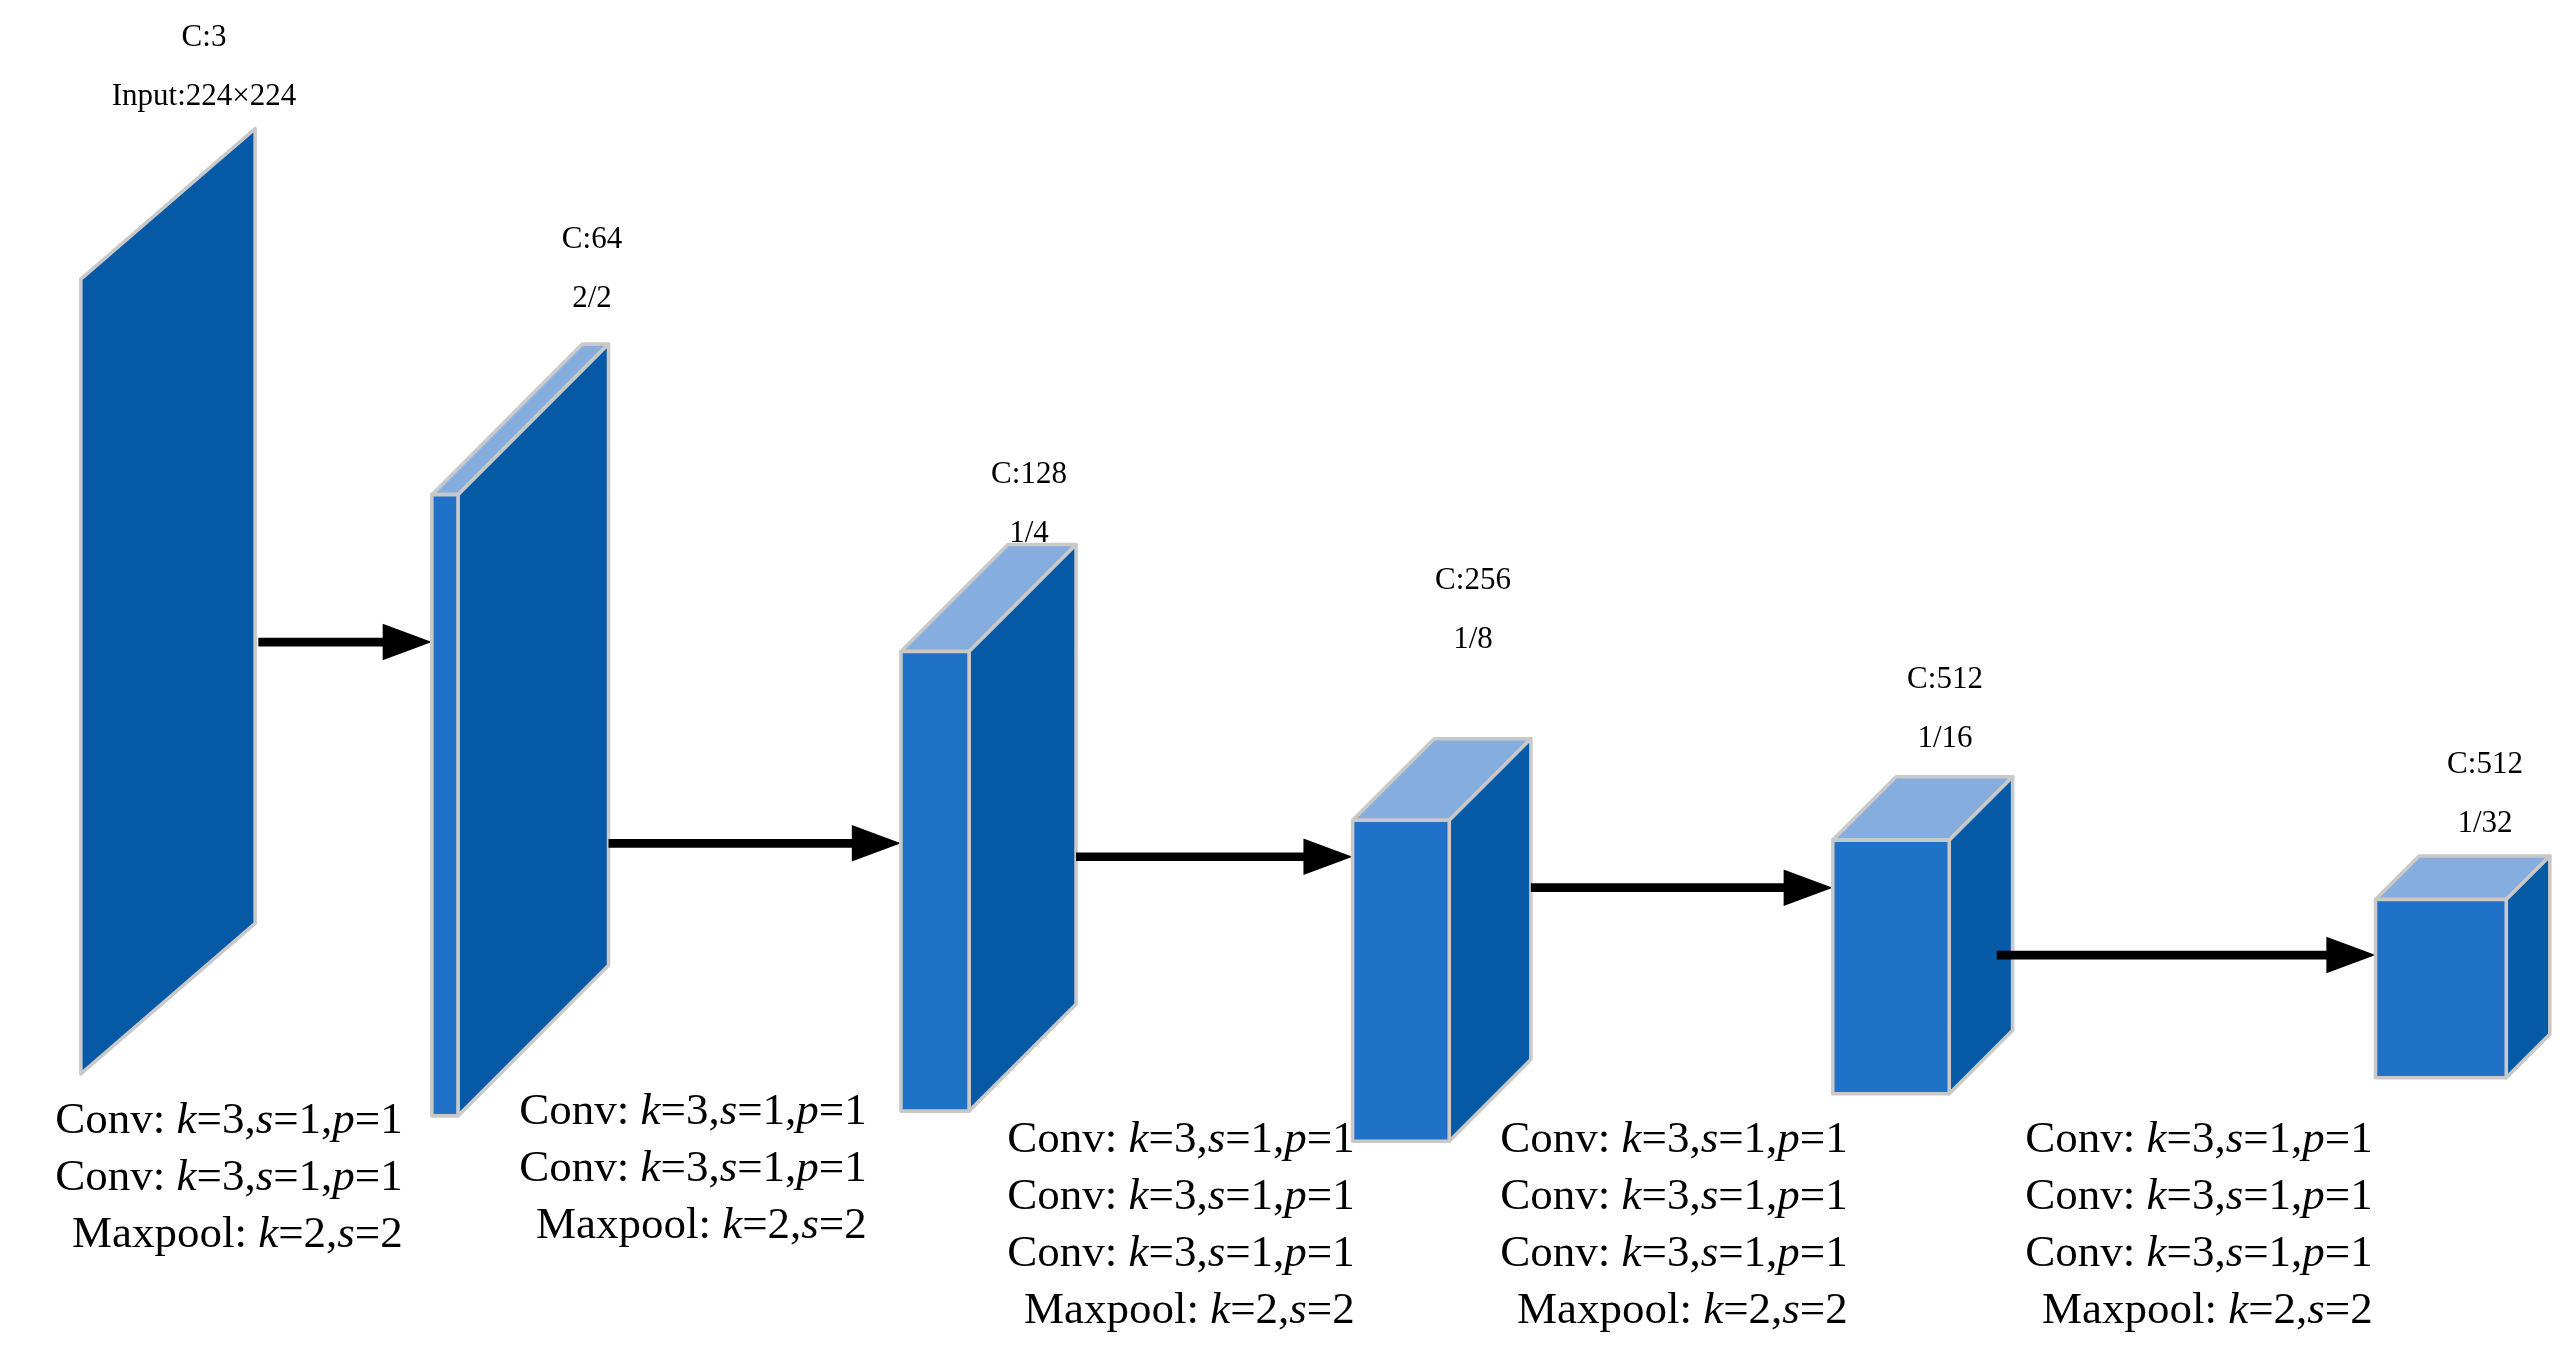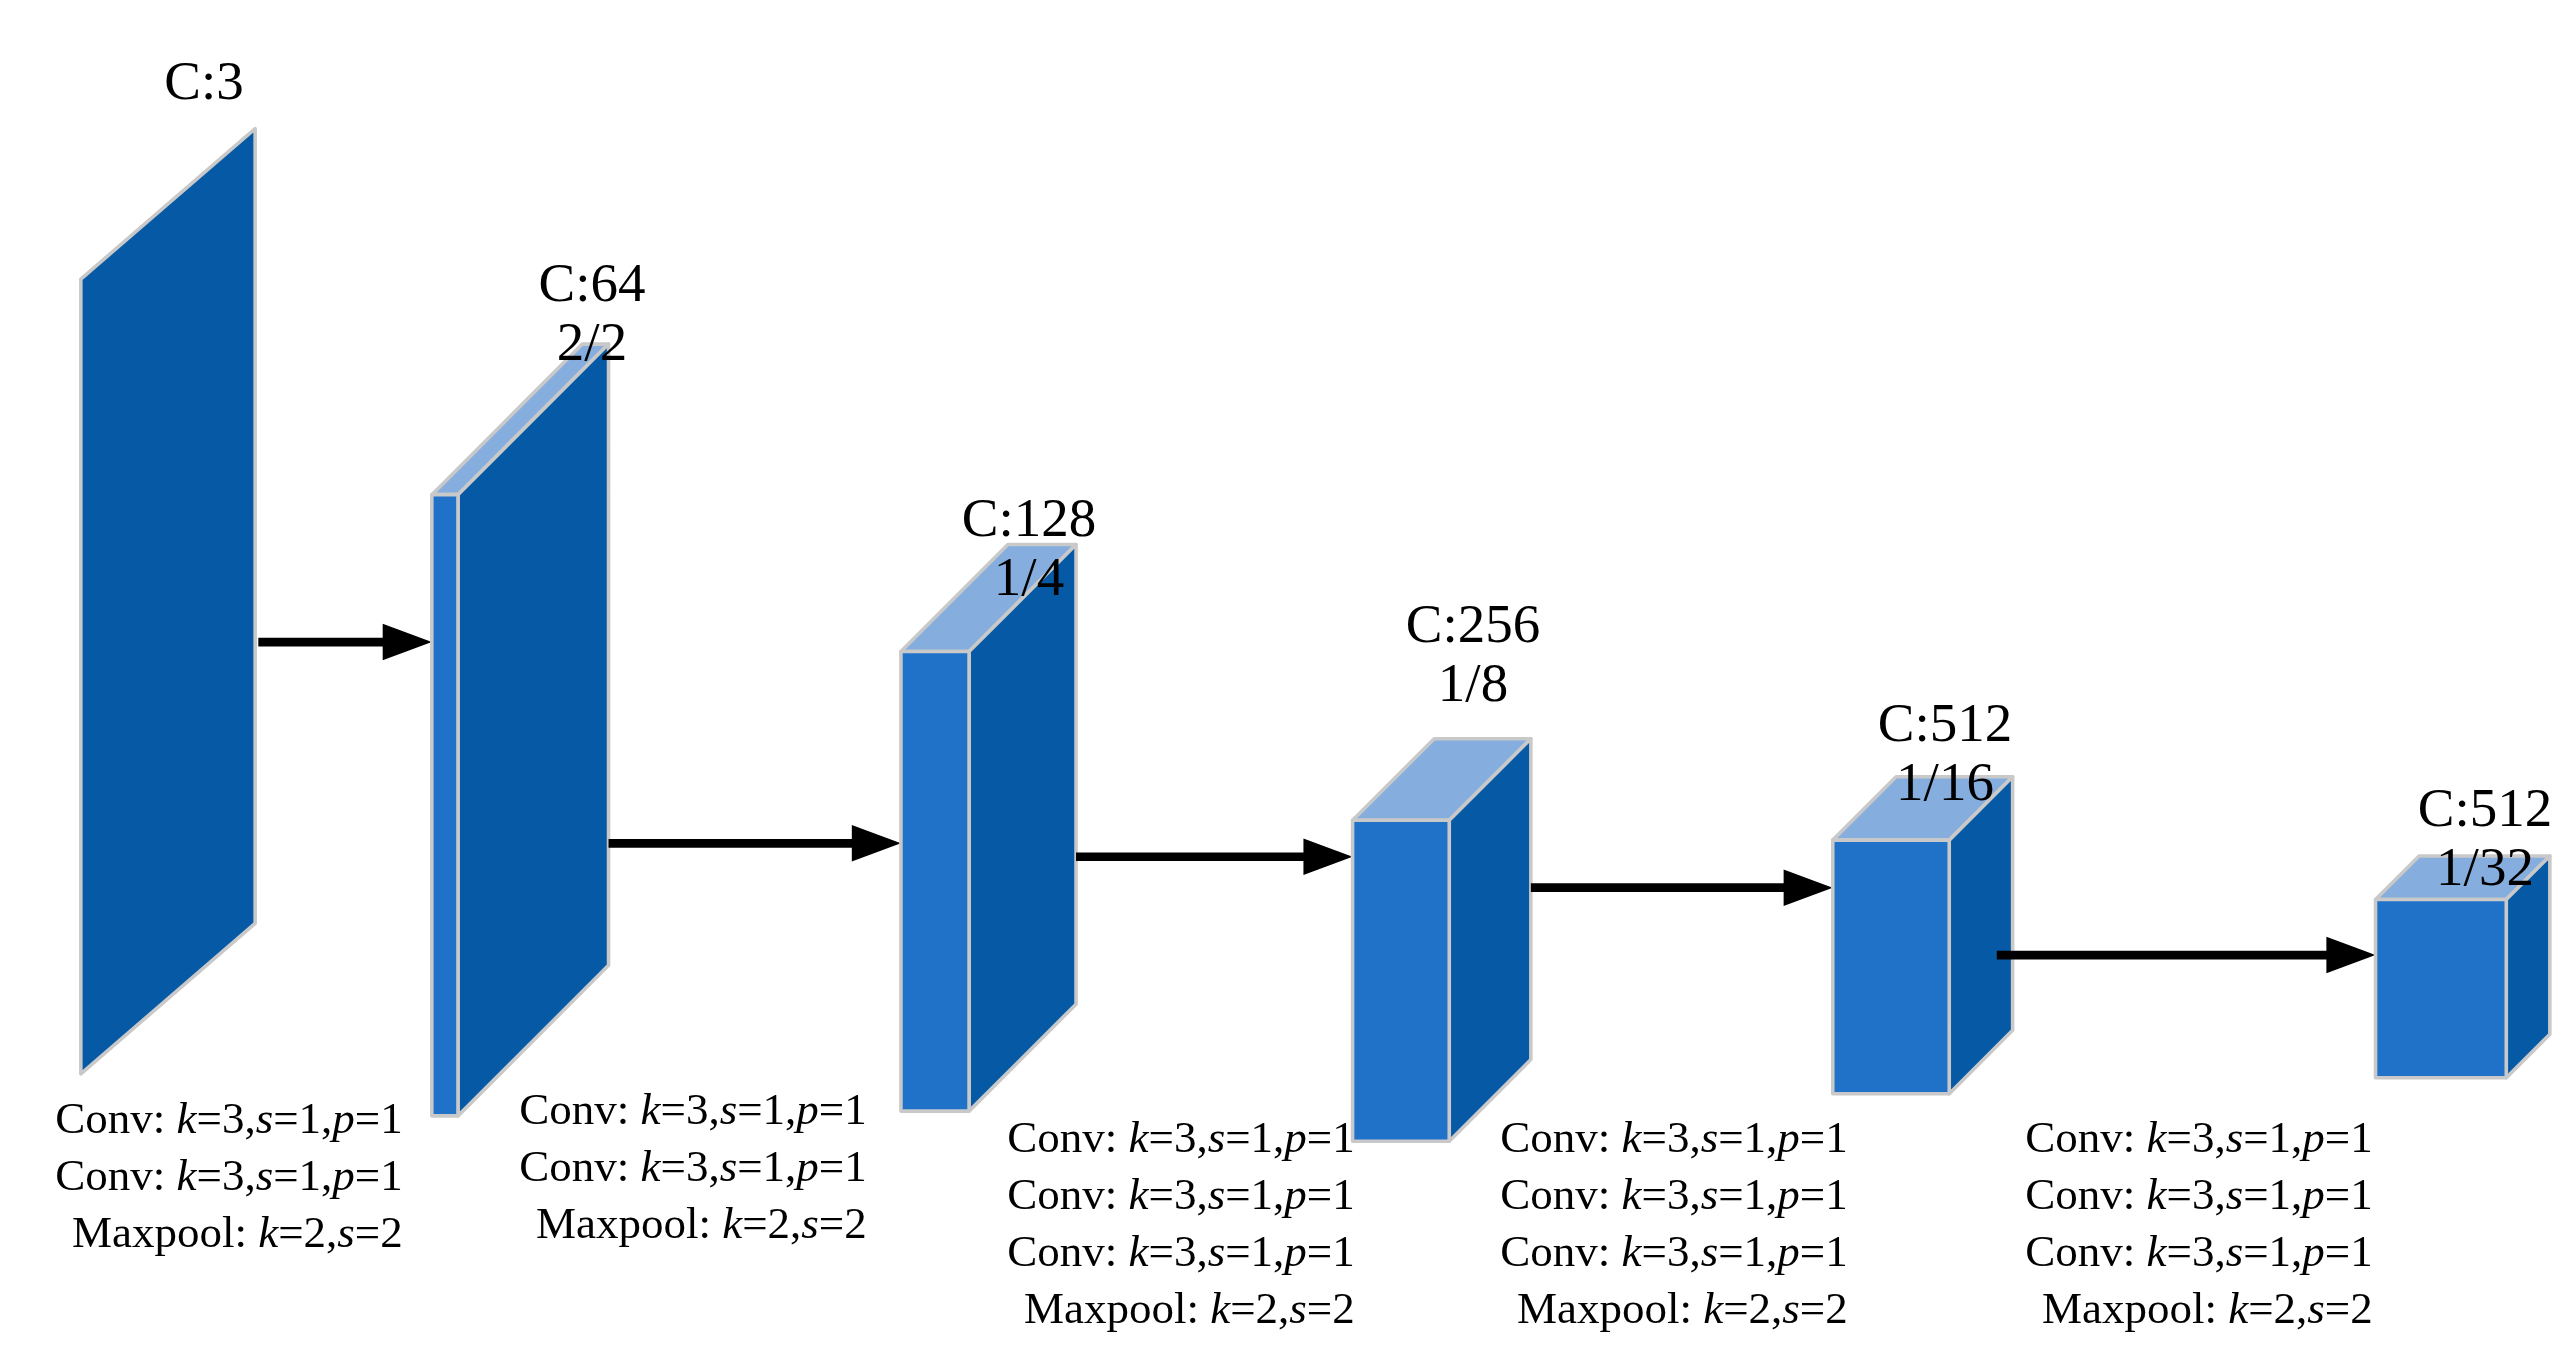--- a/index.html
+++ b/index.html
@@ -11,21 +11,21 @@
   body{background:var(--background);font-family:"Liberation Serif","DejaVu Serif",serif;}
   .canvas{position:relative;width:2576px;height:1353px;background:var(--background);overflow:hidden;}
   .shapes{position:absolute;left:0;top:0;width:2576px;height:1353px;}
   .face{stroke:var(--edge);stroke-width:4.5;stroke-linejoin:round;}
   .f-front{fill:var(--face-front);}
   .f-side{fill:var(--face-side);}
   .f-top{fill:var(--face-top);}
   .arrow-shaft{stroke:var(--arrow);stroke-width:11;}
   .arrow-head{fill:var(--arrow);}
   .block-label{position:absolute;transform:translateX(-50%);text-align:center;
-    font-size:55px;line-height:59px;color:var(--text);white-space:nowrap;margin-top:45px;}
+    font-size:31px;line-height:59px;color:var(--text);white-space:nowrap;}
   .caption{position:absolute;transform:translateX(-50%);text-align:right;
     font-size:45px;line-height:57px;color:var(--text);white-space:nowrap;}
   .caption i{font-style:italic;font-weight:normal;}
 </style>
 </head>
 <body>
 
 <div class="canvas">
 
   <svg class="shapes" viewBox="0 0 3251 1707">
@@ -85,20 +85,21 @@
 
     <g>
       <polygon class="face f-top" points="2998,1135 3053,1080 3218,1080 3163,1135"></polygon>
       <polygon class="face f-side" points="3163,1135 3218,1080 3218,1305 3163,1360"></polygon>
       <polygon class="face f-front" points="2998,1135 3163,1135 3163,1360 2998,1360"></polygon>
     </g>
   </svg>
 
   <div class="block-label" style="left:204px;top:6.3px;">
     <div>C:3</div>
+    <div>Input:224×224</div>
   </div>
   <div class="block-label" style="left:592px;top:208px;">
     <div>C:64</div>
     <div>2/2</div>
   </div>
   <div class="block-label" style="left:1029px;top:443px;">
     <div>C:128</div>
     <div>1/4</div>
   </div>
   <div class="block-label" style="left:1473px;top:549px;">

